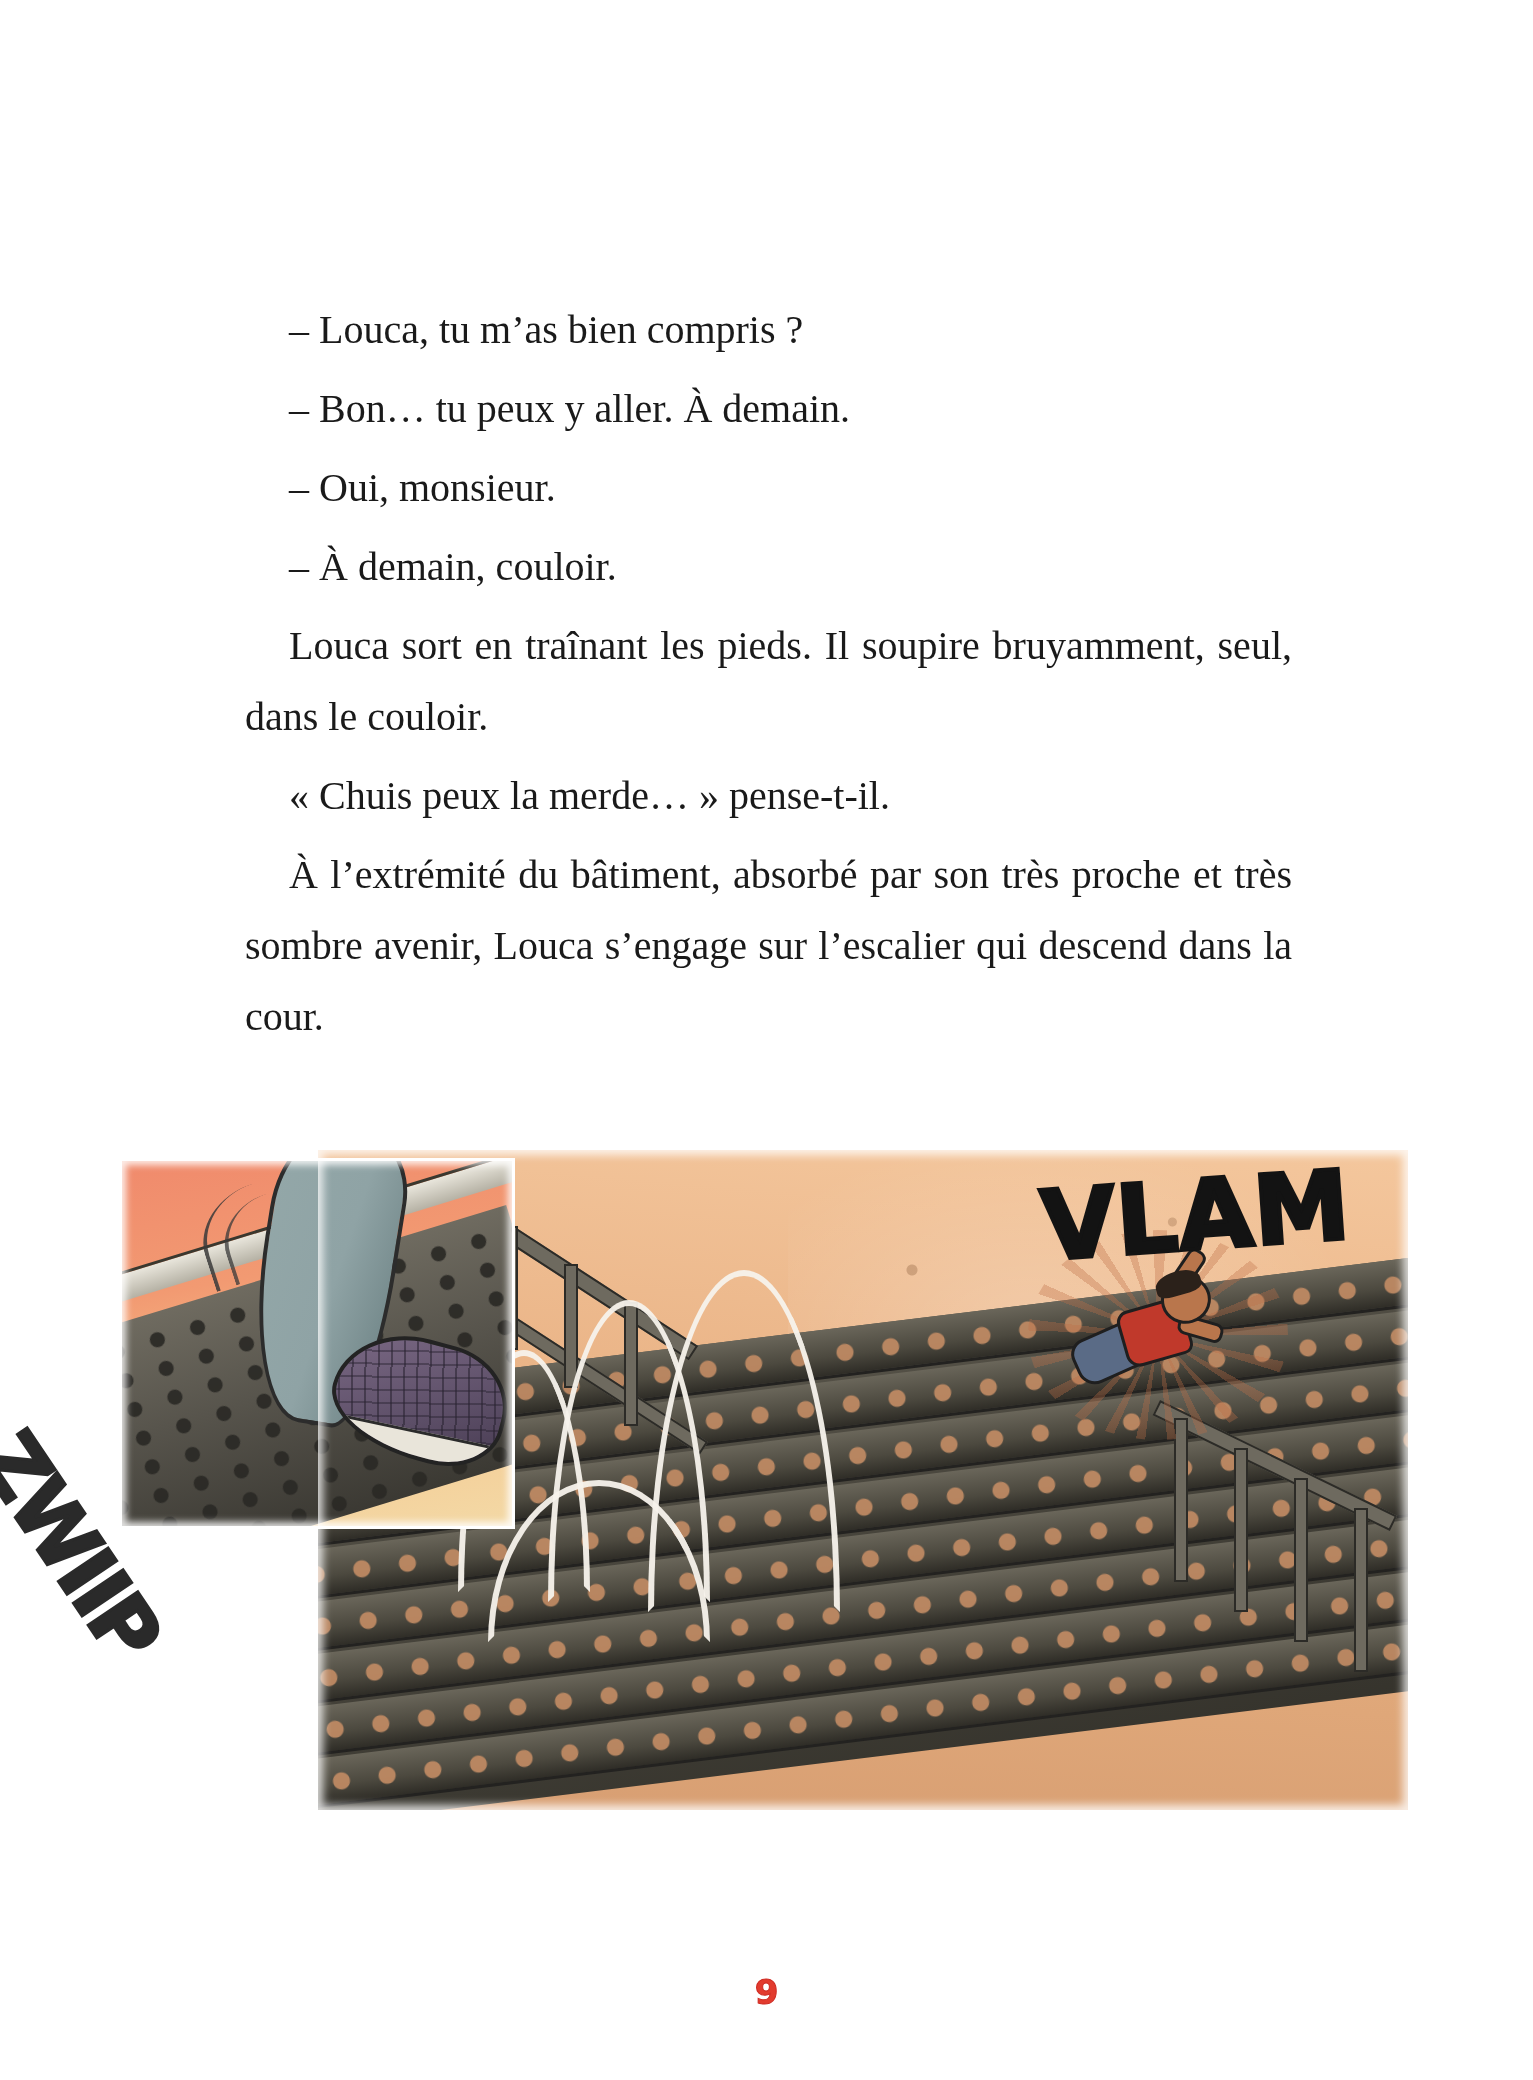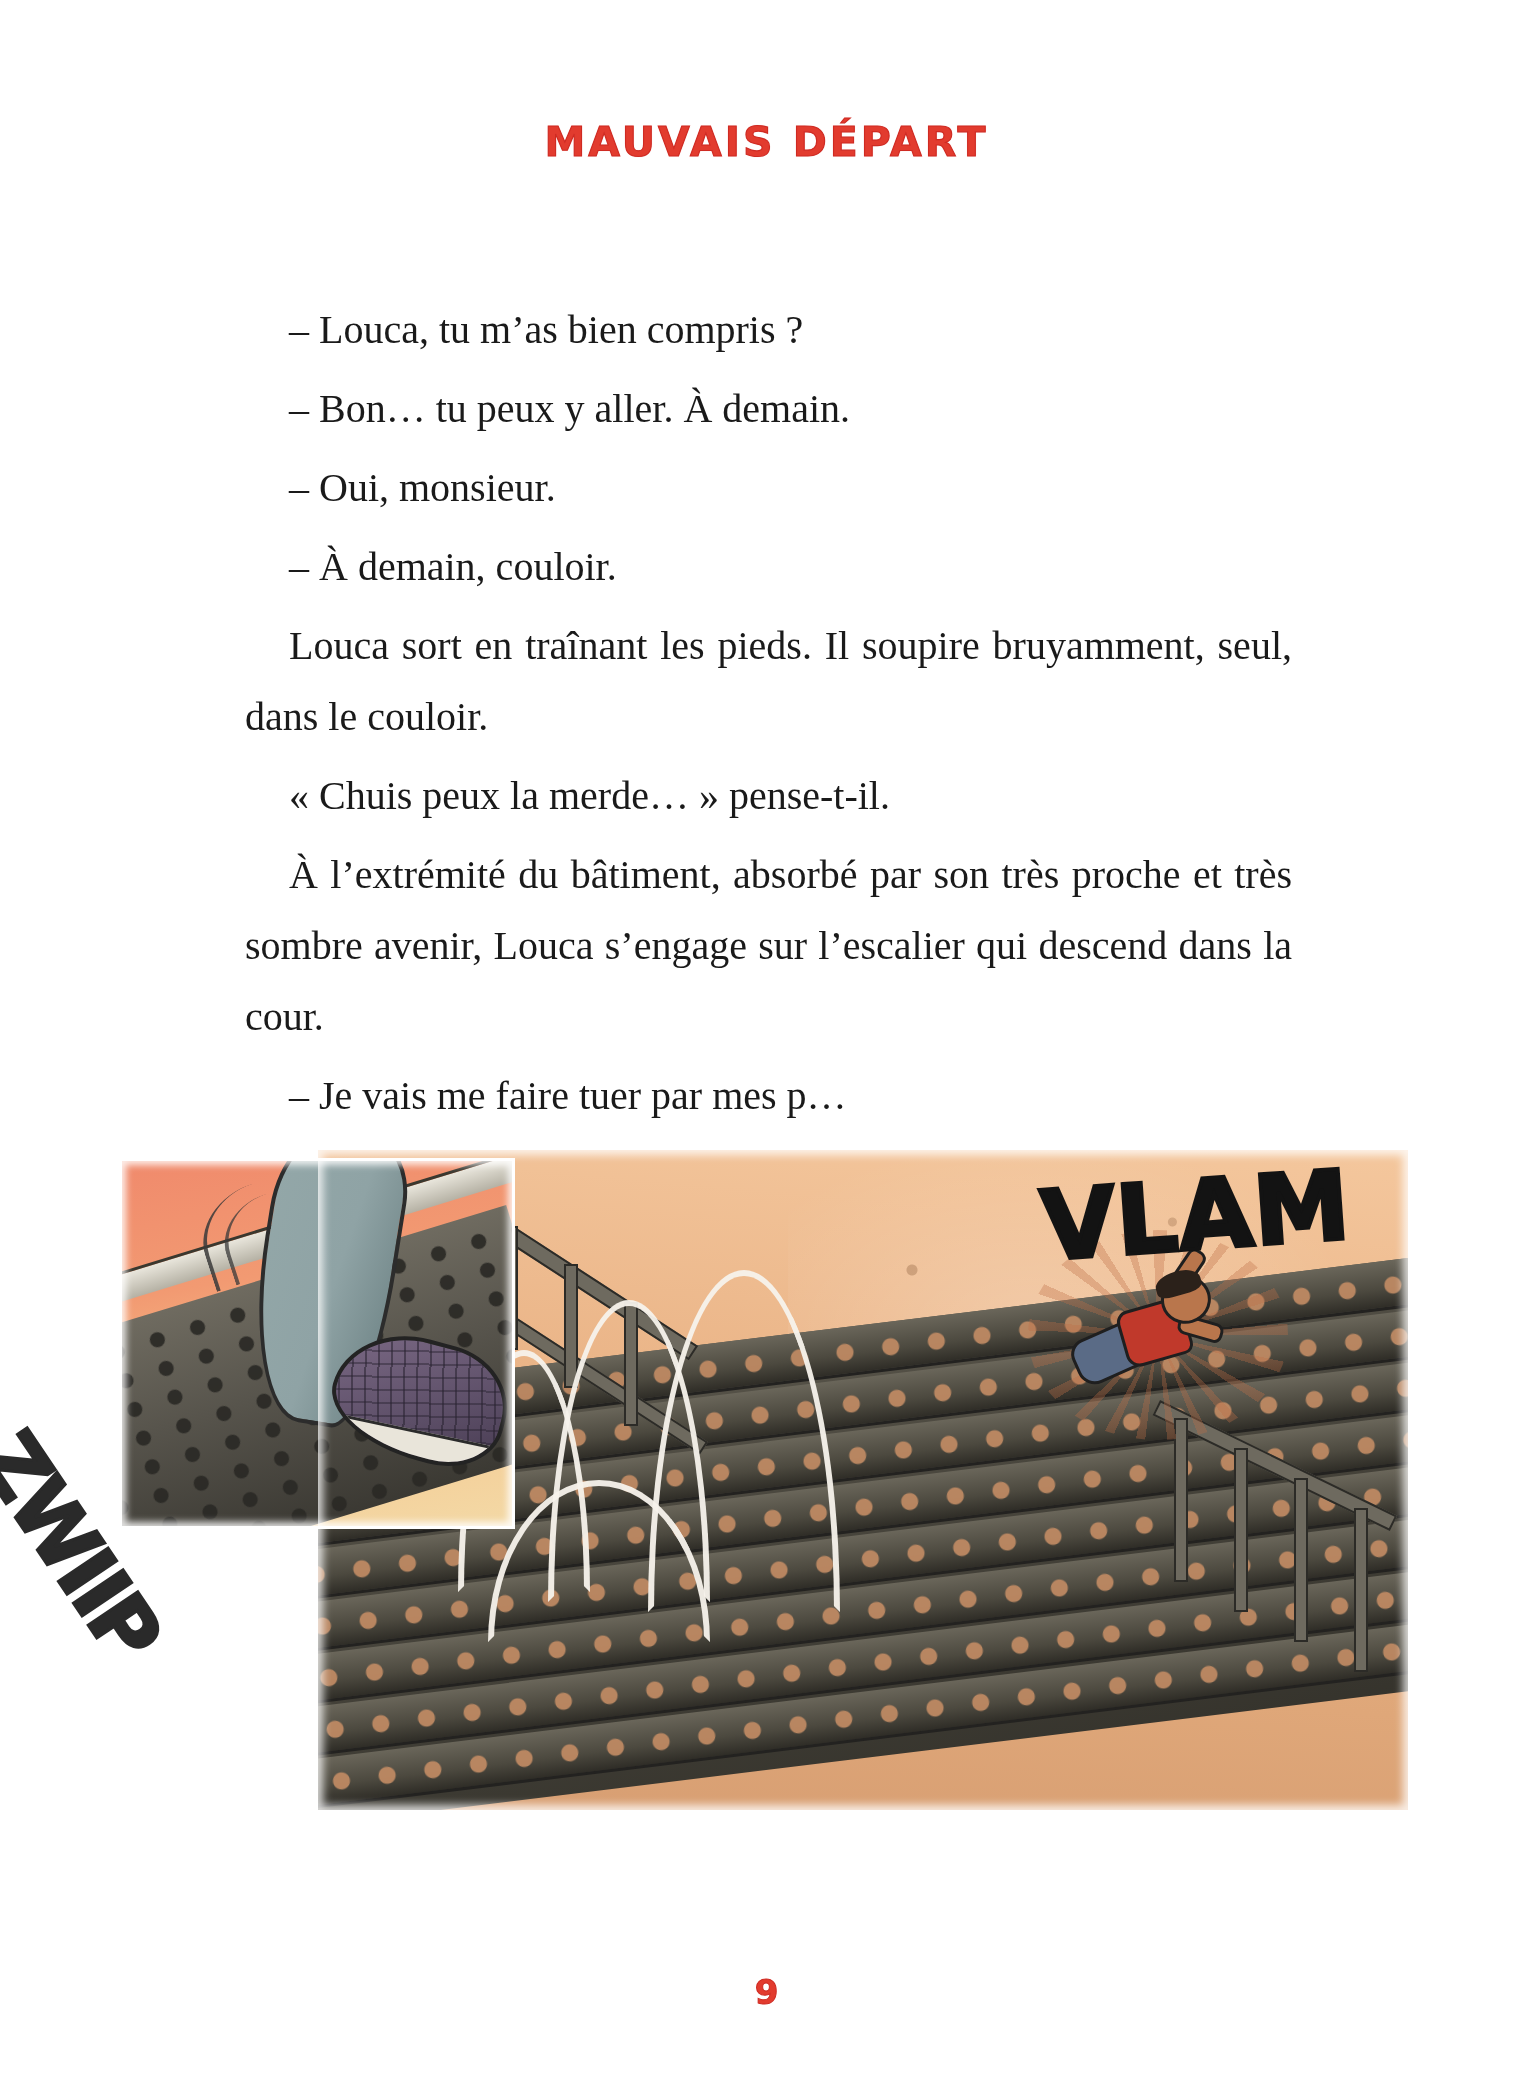--- a/index.html
+++ b/index.html
@@ -378,31 +378,29 @@
     font-size: 34px;
     color: #e23b2e;
     -webkit-text-stroke: 1px #cf2a22;
   }
 </style>
 </head>
 <body>
 
 <div class="page">
 
-  <div class="chapter-title">MAUVAIS DÉPART</div>
 
   <div class="body-text">
     <p class="dialogue">– Louca, tu m’as bien compris ?</p>
     <p class="dialogue">– Bon… tu peux y aller. À demain.</p>
     <p class="dialogue">– Oui, monsieur.</p>
     <p class="dialogue">– À demain, couloir.</p>
     <p>Louca sort en traînant les pieds. Il soupire bruyamment, seul, dans le couloir.</p>
     <p>« Chuis peux la merde… » pense-t-il.</p>
     <p>À l’extrémité du bâtiment, absorbé par son très proche et très sombre avenir, Louca s’engage sur l’escalier qui descend dans la cour.</p>
-    <p class="dialogue">– Je vais me faire tuer par mes p…</p>
   </div>
 
   <div class="art">
 
     <div class="panel-two">
       <div class="p2-ground"></div>
 
       <div class="p2-stairs">
         <div class="p2-step" style="top:0px;"></div>
         <div class="p2-step" style="top:52px;"></div>

